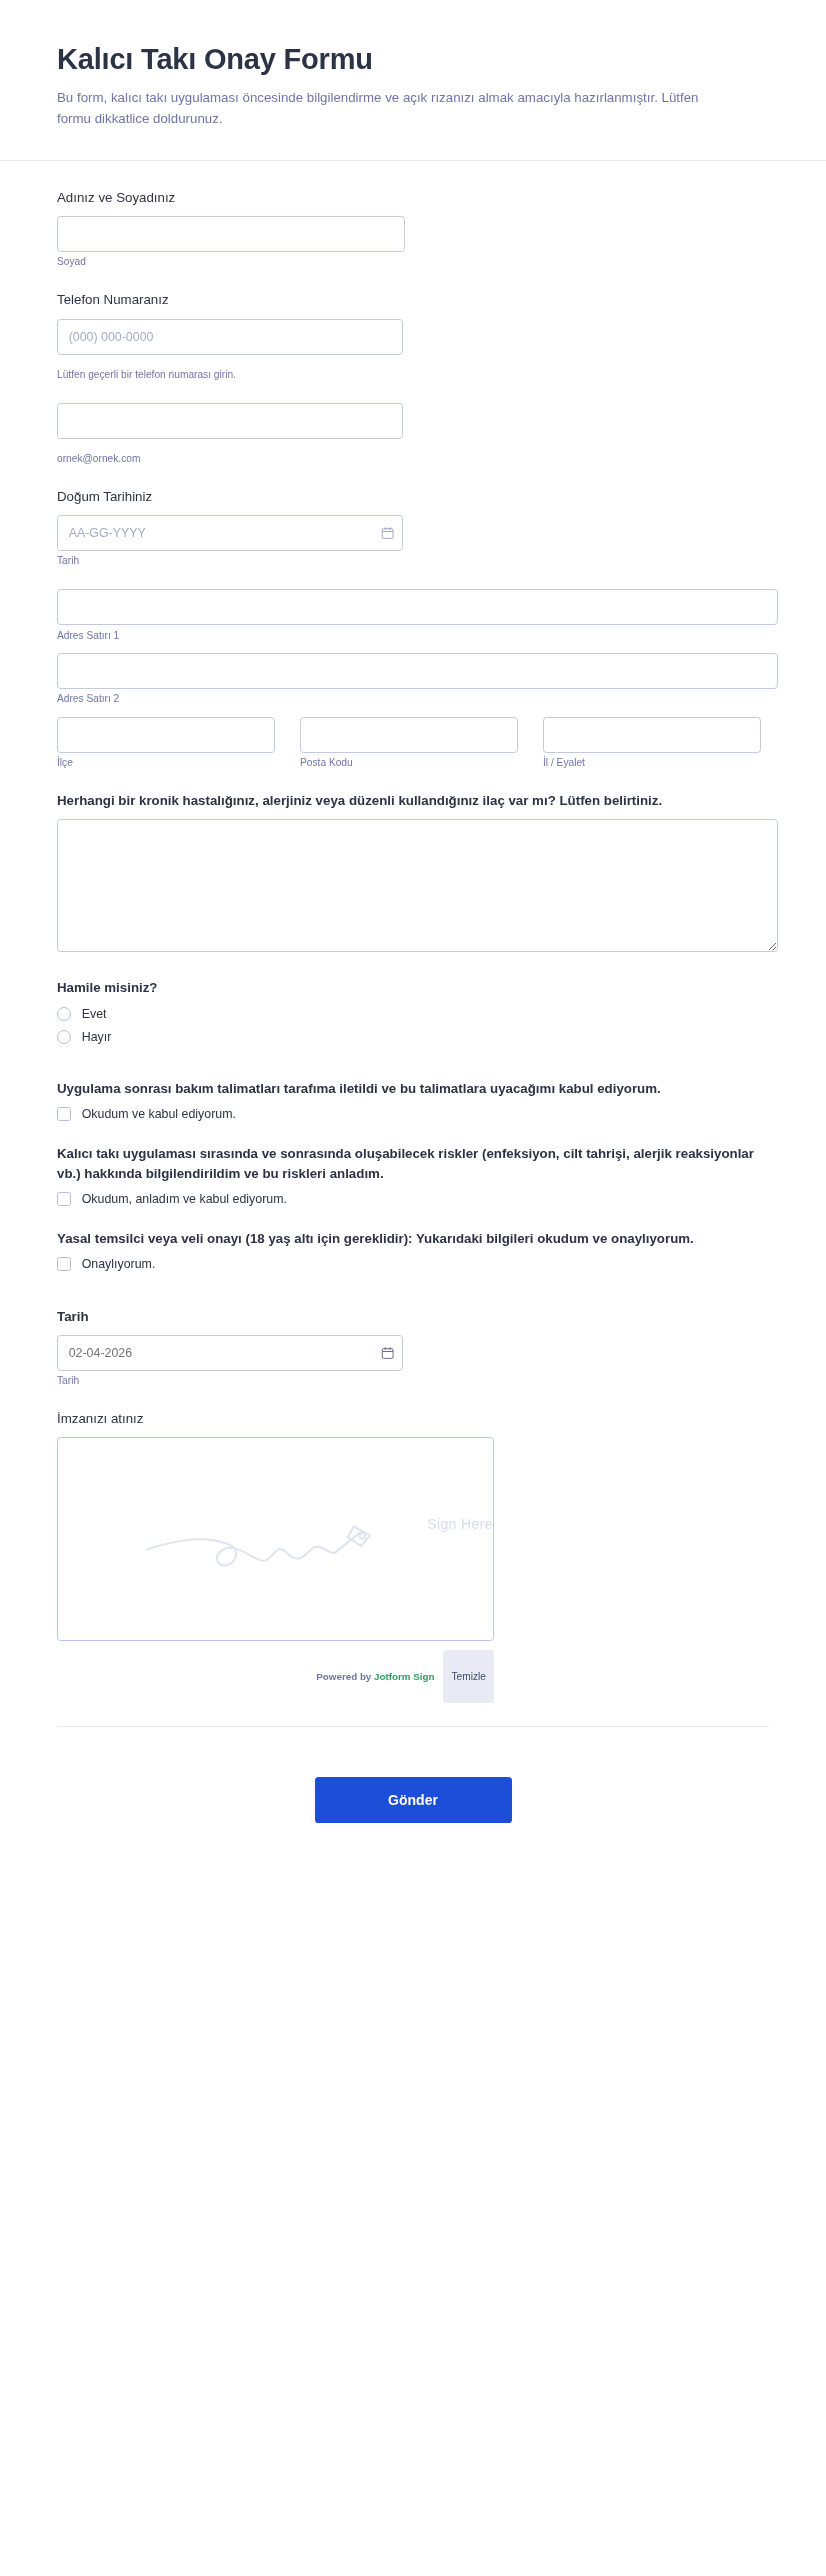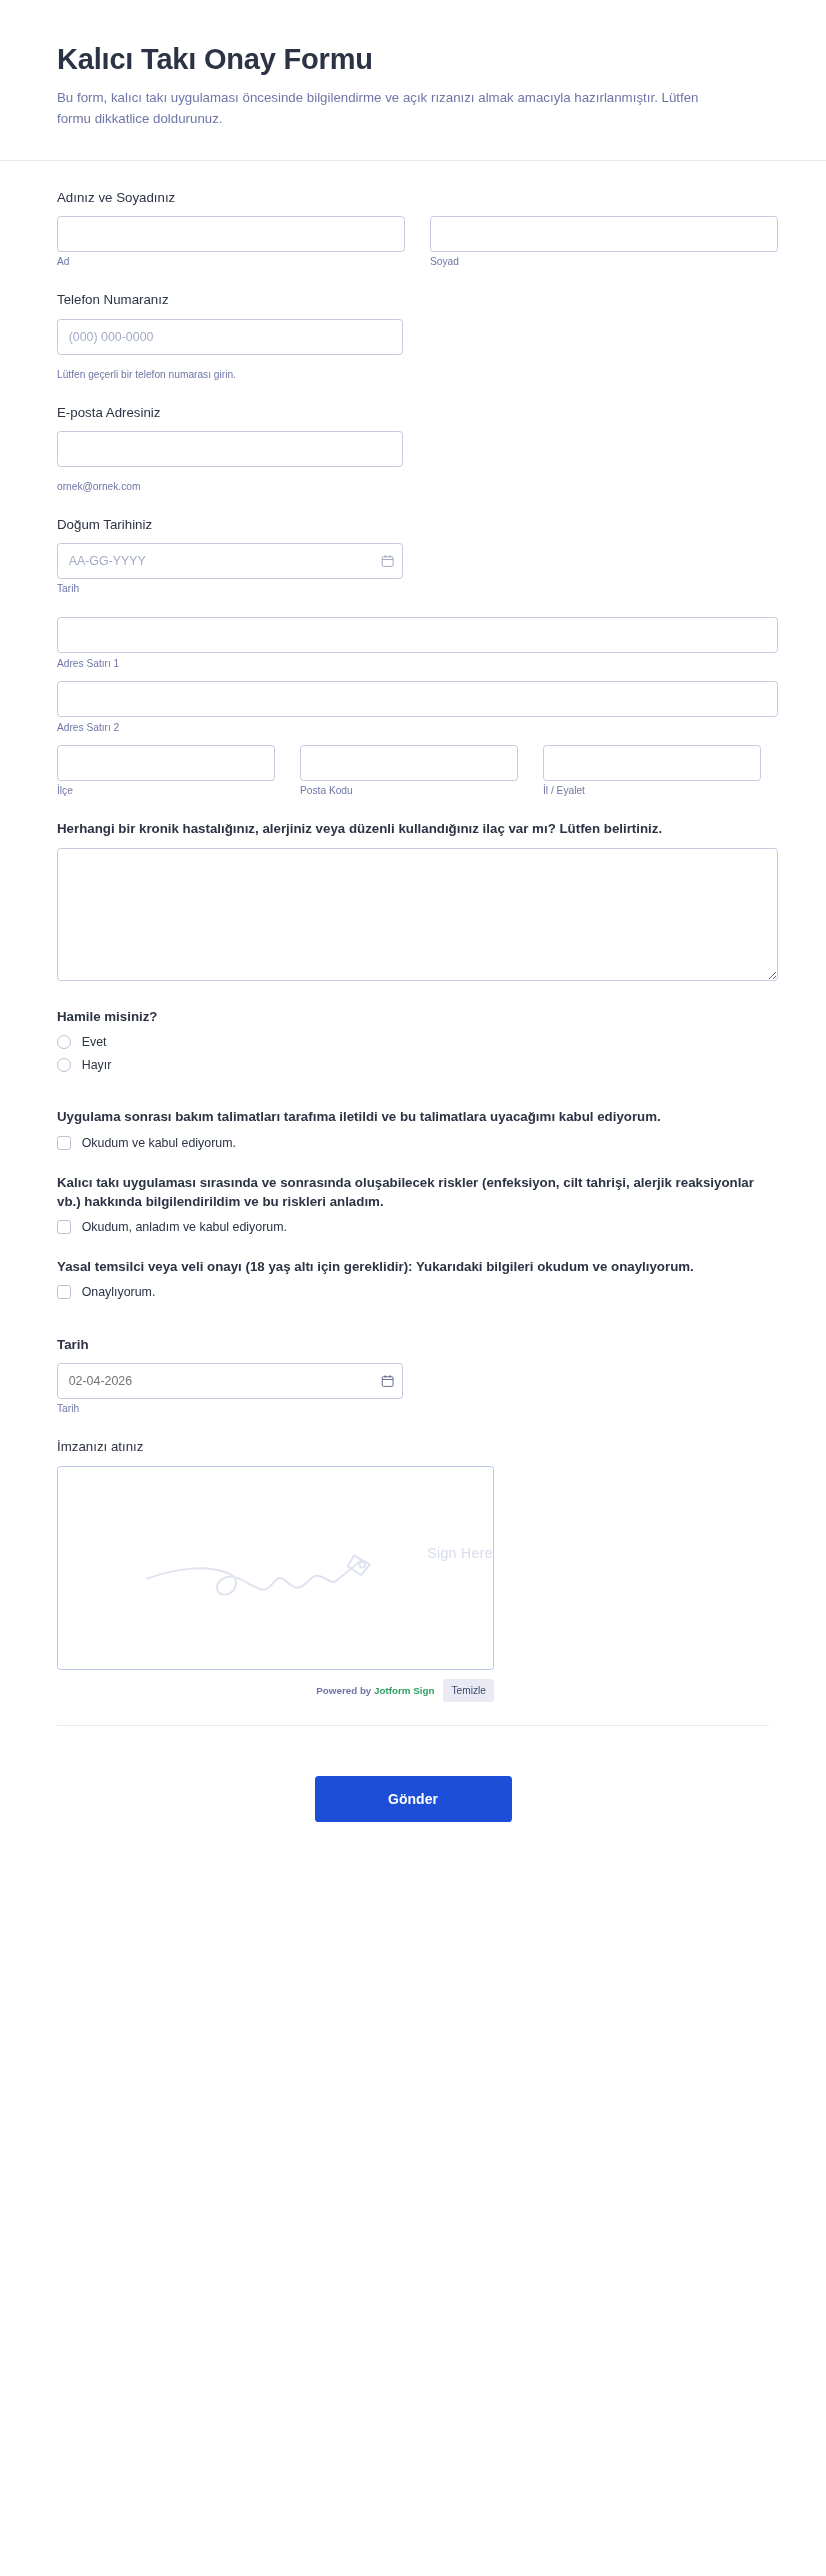--- a/index.html
+++ b/index.html
@@ -175,21 +175,21 @@
     font-weight: bold;
     padding-left: 28px;
   }
   .powered .brand { color: #2ea062; }
   .clear-btn {
     font-size: 10.2px;
     color: #3b4a6b;
     background: #e9eaf3;
     border: none;
     border-radius: 3px;
-    padding: 6px 8px;
+    padding: 21px 8px;
     font-family: "Liberation Sans", sans-serif;
     cursor: pointer;
   }
   .footer-sep {
     border-top: 0.9px solid #e8e8ee;
     margin: 23px 0 0 0;
   }
   .submit-area {
     text-align: center;
     padding: 32px 0 36px 0;
@@ -218,37 +218,32 @@
     <p class="form-subtitle">Bu form, kalıcı takı uygulaması öncesinde bilgilendirme ve açık rızanızı almak amacıyla hazırlanmıştır. Lütfen formu dikkatlice doldurunuz.</p>
   </div>
 
   <div class="form-body">
 
     <div class="field">
       <div class="field-label">Adınız ve Soyadınız</div>
       <div class="row">
         <div class="col">
           <input class="txt w-half" type="text" value="" style="">
-          <div class="sublabel">Ad</div>
-        </div>
-        <div class="col">
-          <input class="txt w-half" type="text" value="" style="">
           <div class="sublabel">Soyad</div>
         </div>
       </div>
     </div>
 
     <div class="field">
       <div class="field-label">Telefon Numaranız</div>
       <input class="txt w-small" type="text" placeholder="(000) 000-0000" style="">
       <div class="hint">Lütfen geçerli bir telefon numarası girin.</div>
     </div>
 
     <div class="field">
-      <div class="field-label">E-posta Adresiniz</div>
       <input class="txt w-small" type="text" value="" style="">
       <div class="hint">ornek@ornek.com</div>
     </div>
 
     <div class="field">
       <div class="field-label">Doğum Tarihiniz</div>
       <div class="input-icon-wrap w-small">
         <input class="txt" type="text" placeholder="AA-GG-YYYY" style="">
         <span class="cal-icon">
           <svg width="13.3" height="13.3" viewBox="0 0 16 16" fill="none" xmlns="http://www.w3.org/2000/svg">

